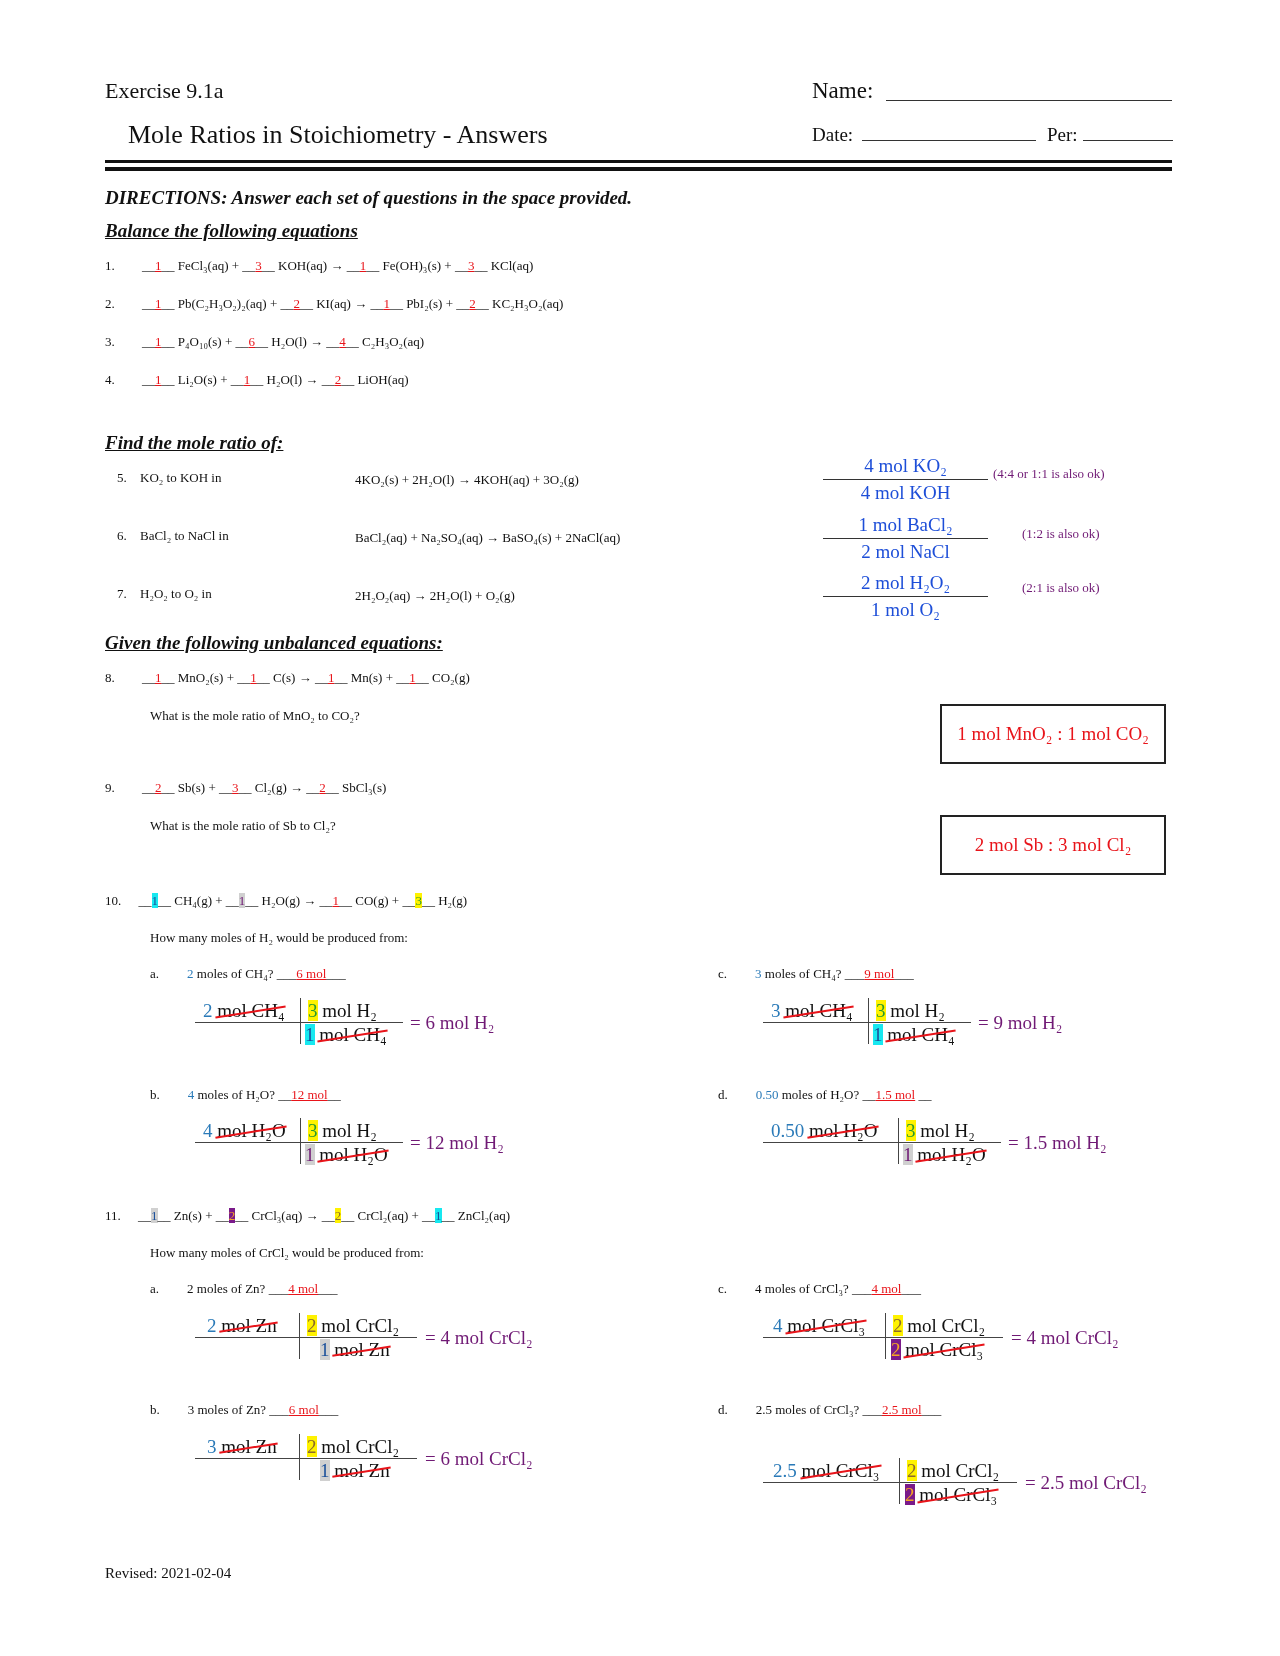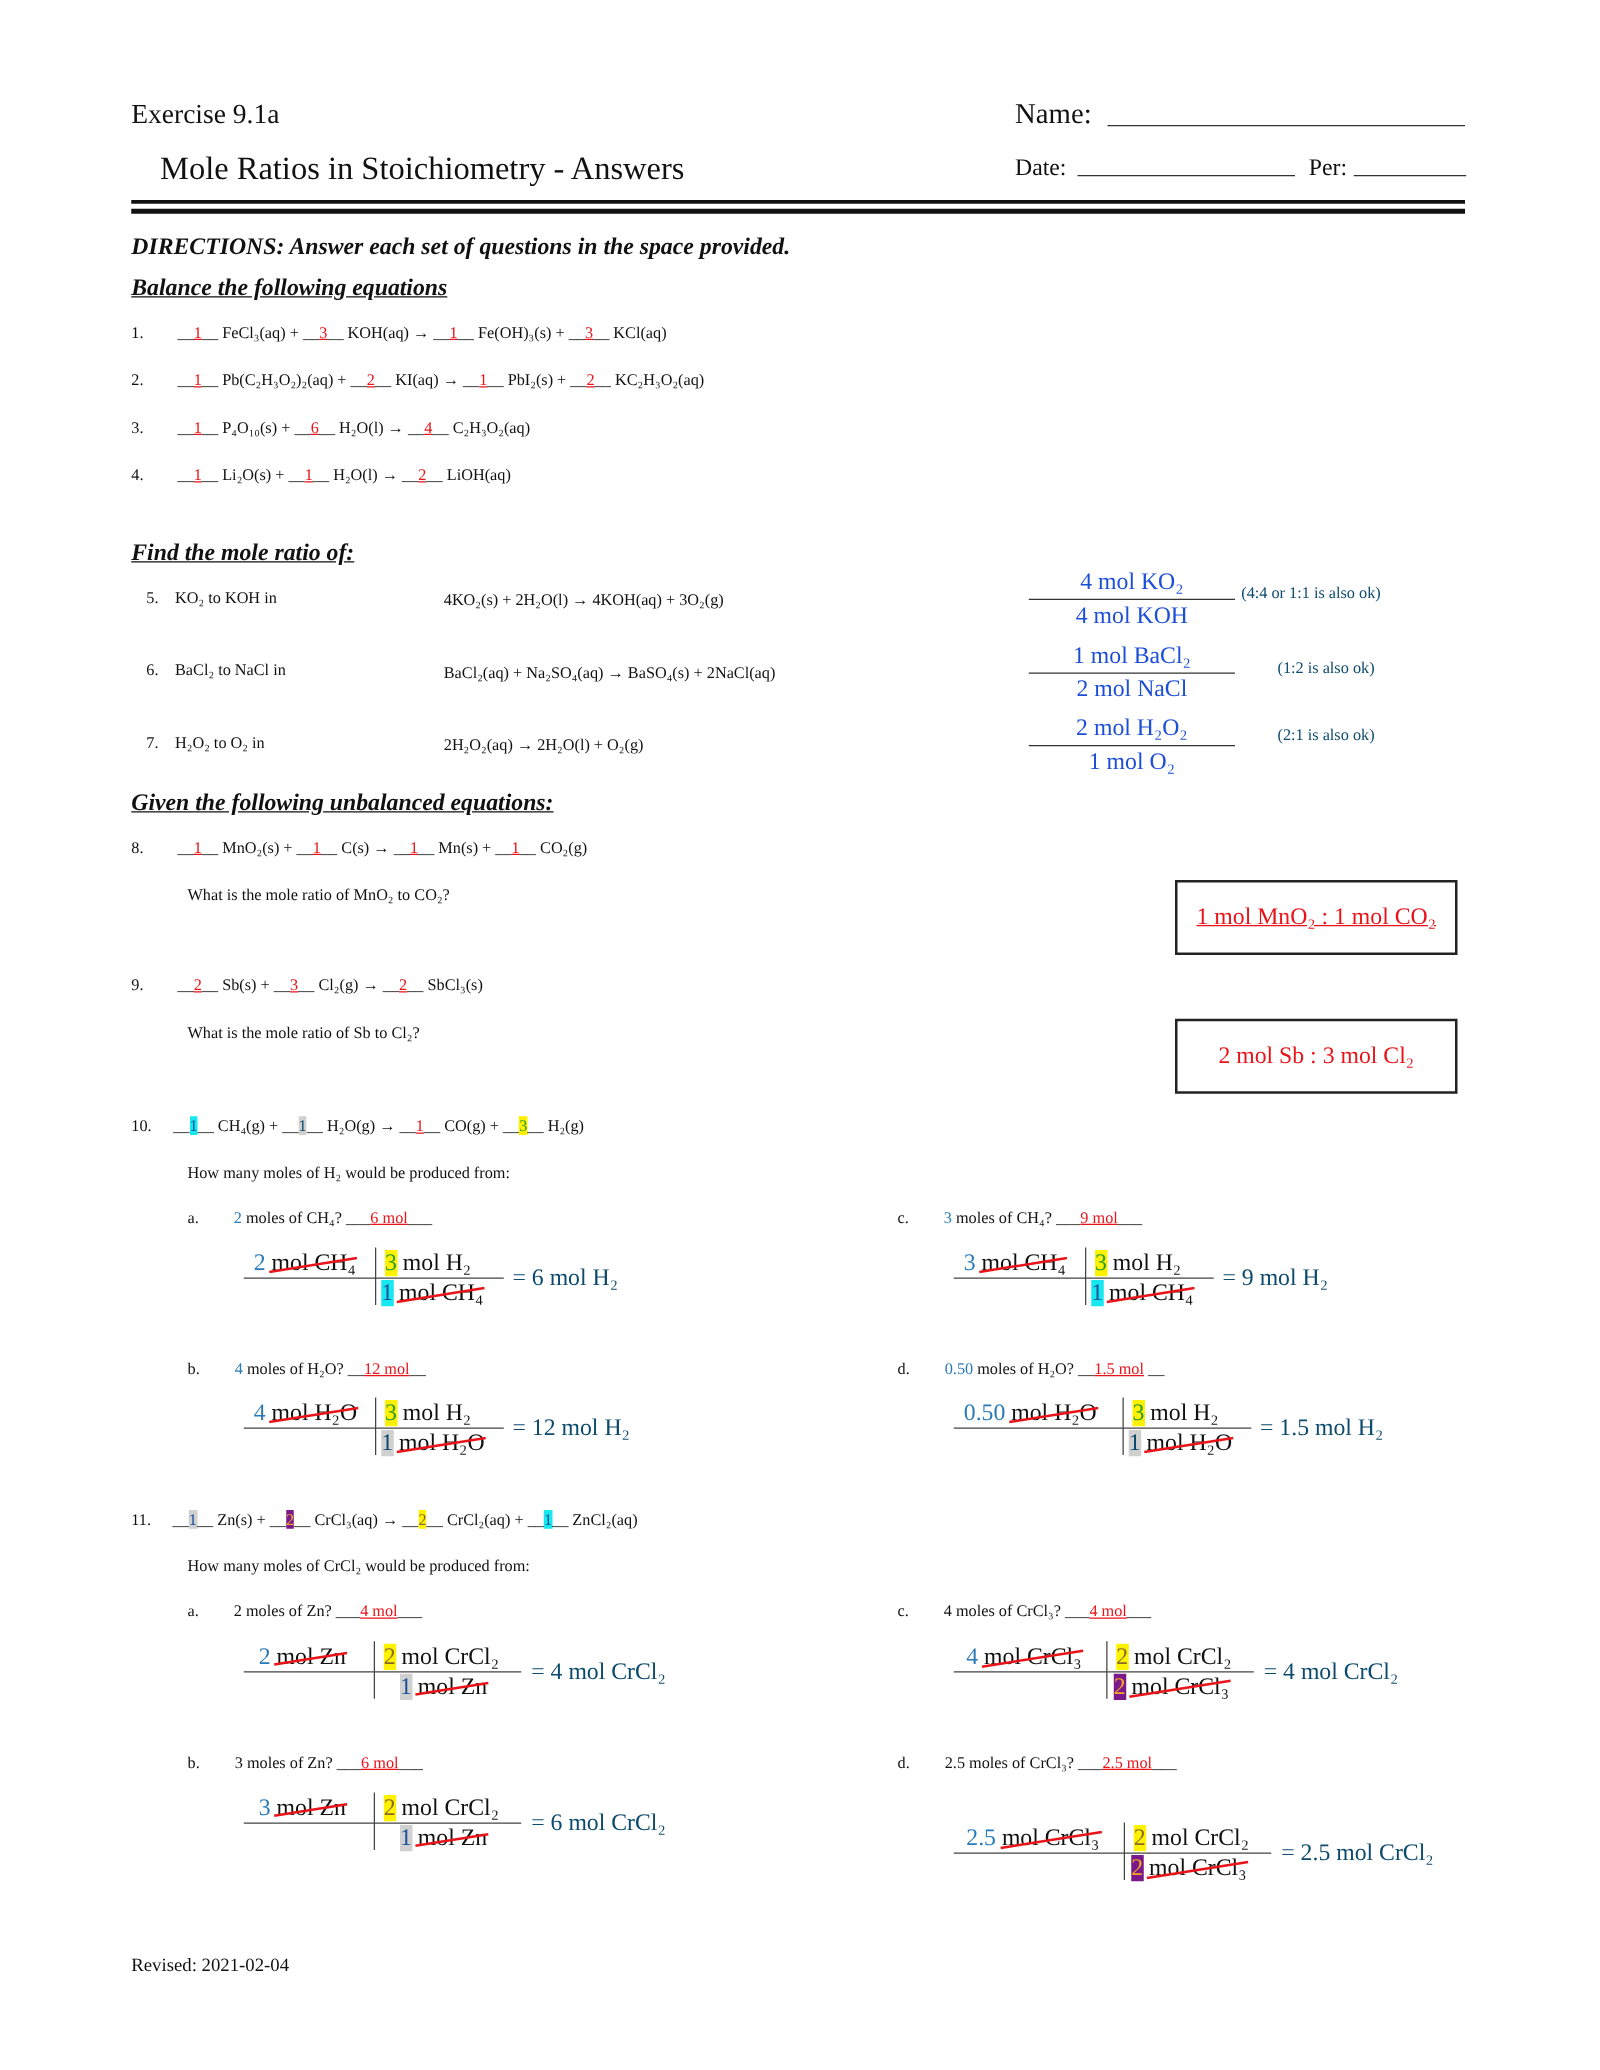--- a/index.html
+++ b/index.html
@@ -13,21 +13,21 @@
   .date-lbl { font-size:19px; left:812px; top:124px; }
   .date-line { left:862px; top:140px; width:174px; border-bottom:1.5px solid #333; }
   .per-lbl { font-size:19px; left:1047px; top:124px; }
   .per-line { left:1083px; top:140px; width:90px; border-bottom:1.5px solid #333; }
   .rule1 { left:105px; top:160px; width:1067px; height:3px; background:#111; }
   .rule2 { left:105px; top:167px; width:1067px; height:4px; background:#111; }
   .dir { font-size:19px; font-weight:bold; font-style:italic; left:105px; top:187px; }
   .sec { font-size:19px; font-weight:bold; font-style:italic; text-decoration:underline; }
   .row { font-size:13px; }
   .ans { color:#e8141a; text-decoration:underline; }
-  .red { color:#0c4a6e; }
+  .red { color:#701a75; }
   .blue { color:#2a7ab8; }
   .hl-cyan { background:#17e8f0; color:#1a4f9a; }
   .hl-gray { background:#d0d0d0; }
   .hl-yellow { background:#fff200; color:#2c9a2c; }
   .hl-purple { background:#7a1a8a; color:#f5a623; }
   .frac { text-align:center; }
   .frac .top, .frac .bot { font-size:19px; color:#1d4ed8; }
   .frac .bar { border-bottom:1.5px solid #333; margin:2px 0; }
   .box { border:2px solid #222; font-size:19px; color:#e8141a; text-align:center; }
   .strike { position:relative; display:inline-block; }
@@ -113,21 +113,21 @@
 <div class="abs sec" style="left:105px;top:632px;">Given the following unbalanced equations:</div>
 
 <div class="abs row" style="left:105px;top:670px;">
   <span>8.</span>
   <span style="margin-left:24px">__<span class="ans">1</span>__</span> <span>MnO₂(s) +</span>
   __<span class="ans">1</span>__ <span>C(s) →</span>
   __<span class="ans">1</span>__ <span>Mn(s) +</span>
   __<span class="ans">1</span>__ <span>CO₂(g)</span>
 </div>
 <div class="abs row" style="left:150px;top:708px;">What is the mole ratio of MnO₂ to CO₂?</div>
-<div class="abs box" style="left:940px;top:704px;width:222px;height:56px;line-height:56px;text-decoration:underline;">1 mol MnO₂ : 1 mol CO₂</div>
+<div class="abs box" style="left:940px;top:704px;width:222px;height:56px;line-height:56px;">1 mol MnO₂ : 1 mol CO₂</div>
 
 <div class="abs row" style="left:105px;top:780px;">
   <span>9.</span>
   <span style="margin-left:24px">__<span class="ans">2</span>__</span> <span>Sb(s) +</span>
   __<span class="ans">3</span>__ <span>Cl₂(g) →</span>
   __<span class="ans">2</span>__ <span>SbCl₃(s)</span>
 </div>
 <div class="abs row" style="left:150px;top:818px;">What is the mole ratio of Sb to Cl₂?</div>
 <div class="abs box" style="left:940px;top:815px;width:222px;height:56px;line-height:56px;">2 mol Sb : 3 mol Cl₂</div>
 

